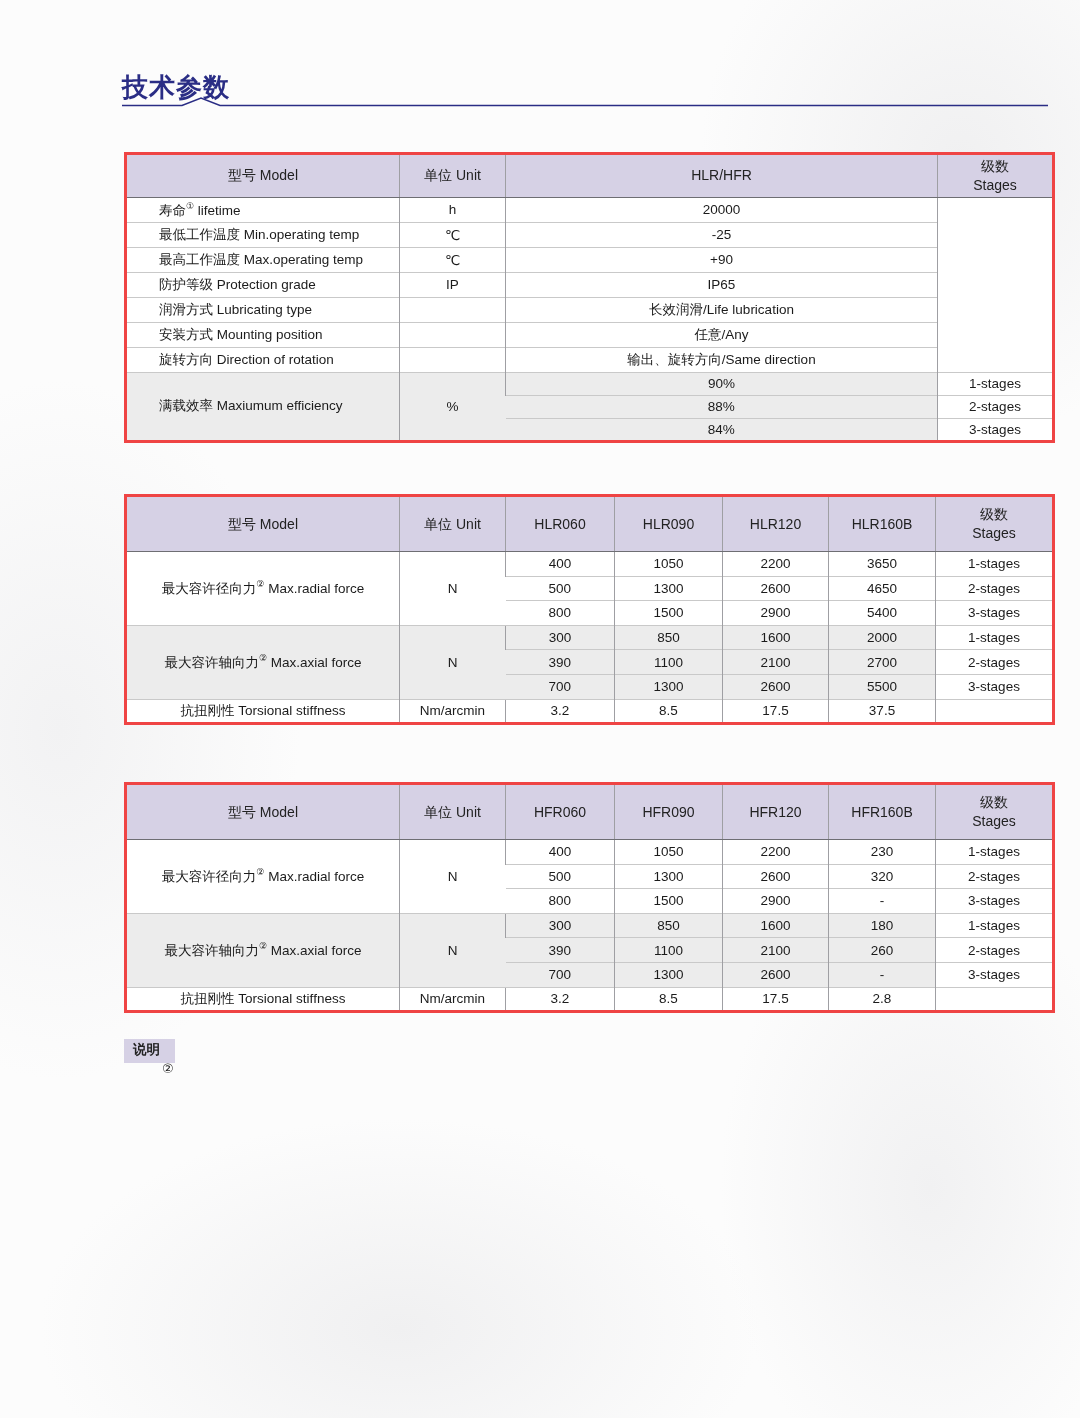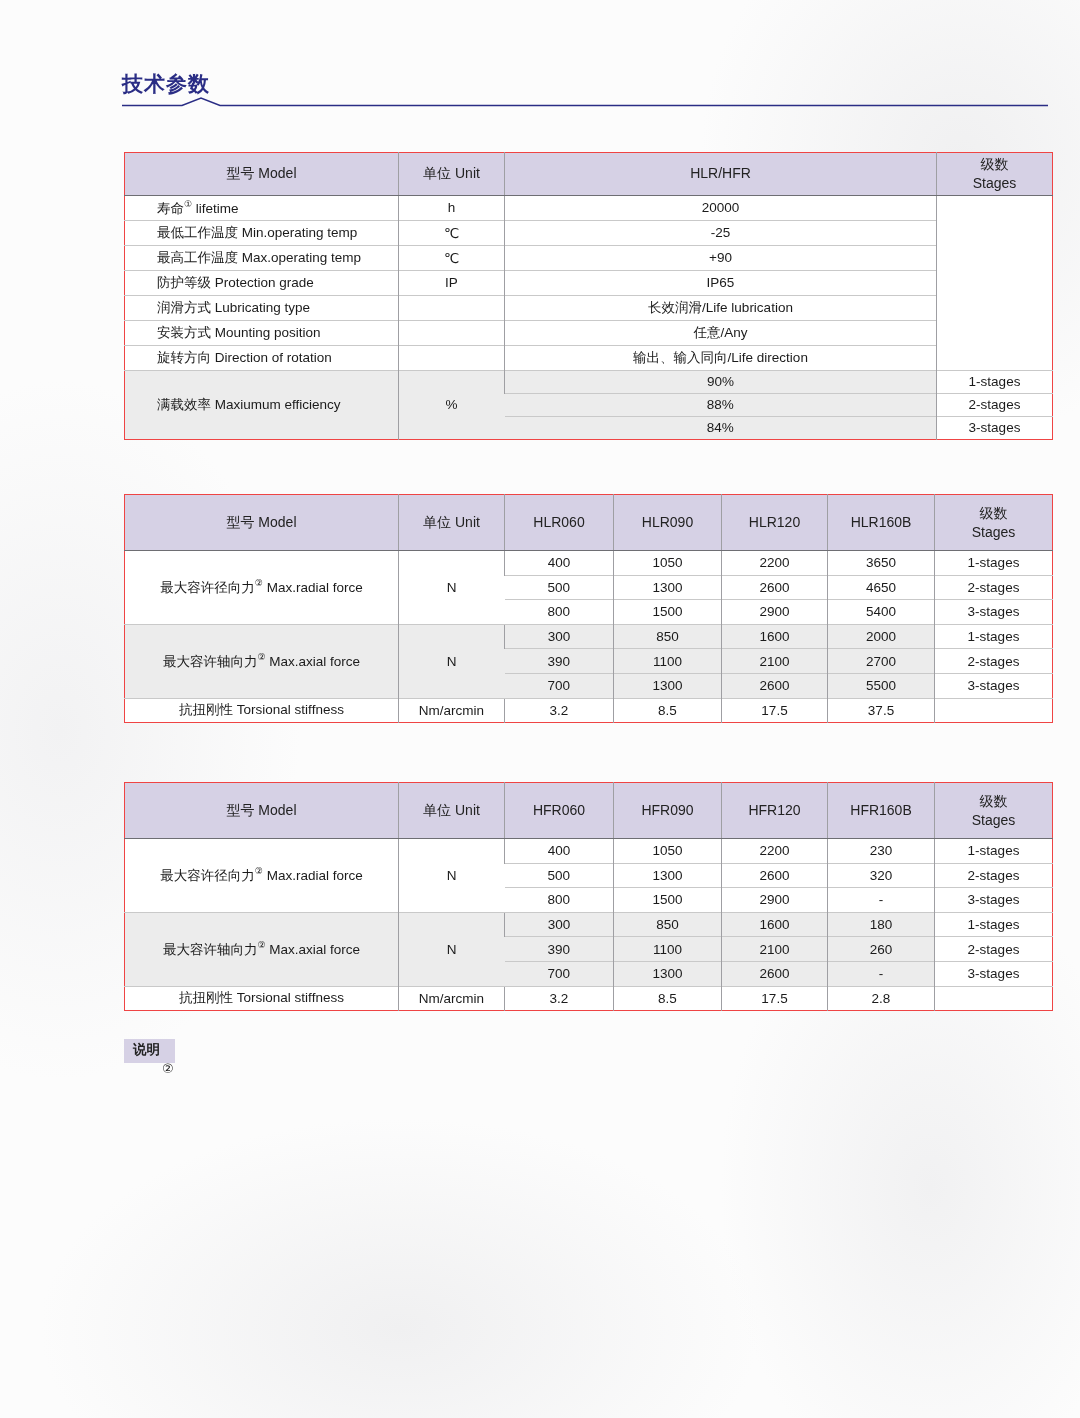--- a/index.html
+++ b/index.html
@@ -17,31 +17,31 @@
     background:radial-gradient(closest-side,#f0f0f1,rgba(240,240,241,0));}
   .blob.b2{left:-180px;top:380px;width:480px;height:700px;
     background:radial-gradient(closest-side,#f2f2f3,rgba(242,242,243,0));}
   .blob.b3{left:40px;bottom:-120px;width:720px;height:420px;
     background:radial-gradient(closest-side,#f0f0f1,rgba(240,240,241,0));}
   .blob.b4{right:-60px;bottom:-80px;width:420px;height:620px;
     background:radial-gradient(closest-side,#f1f1f2,rgba(241,241,242,0));}
 
   .page-title{
     position:absolute;left:122px;top:70px;
-    font-size:21px;font-weight:bold;color:#2a2d85;letter-spacing:1px;
+    font-size:26px;font-weight:bold;color:#2a2d85;letter-spacing:1px;
   }
   .title-rule{position:absolute;left:122px;top:95px;width:926px;height:16px;}
 
   .tbl-wrap{position:absolute;left:124px;width:928px;}
   #t1{top:152px;} #t2{top:494px;} #t3{top:782px;}
 
   table.spec{
     border-collapse:collapse;table-layout:fixed;width:928px;
     background:#ffffff;
-    border:1px solid #ef4444;
+    border:3px solid #ef4444;
   }
   table.spec th{
     background:#d6d1e5;
     font-weight:normal;font-size:14px;color:#222;
     border-left:1px solid #9f9fa3;
     border-bottom:1px solid #6e6e73;
     white-space:pre-line;line-height:1.35;
     padding:2px 0;text-align:center;vertical-align:middle;
   }
   table.spec td{
@@ -132,21 +132,21 @@
             <td class="val">长效润滑/Life lubrication</td>
           </tr>
           <tr>
             <td class="lbl left" rowspan="1">安装方式 Mounting position</td>
             <td class="val" rowspan="1"></td>
             <td class="val">任意/Any</td>
           </tr>
           <tr>
             <td class="lbl left" rowspan="1">旋转方向 Direction of rotation</td>
             <td class="val" rowspan="1"></td>
-            <td class="val">输出、输入同向/Life direction</td>
+            <td class="val">输出、旋转方向/Same direction</td>
           </tr>
           <tr>
             <td class="lbl left shaded" rowspan="3">满载效率 Maxiumum efficiency</td>
             <td class="val shaded" rowspan="3">%</td>
             <td class="val shaded">90%</td>
             <td class="stage">1-stages</td>
           </tr>
           <tr>
             <td class="val shaded">88%</td>
             <td class="stage">2-stages</td>

